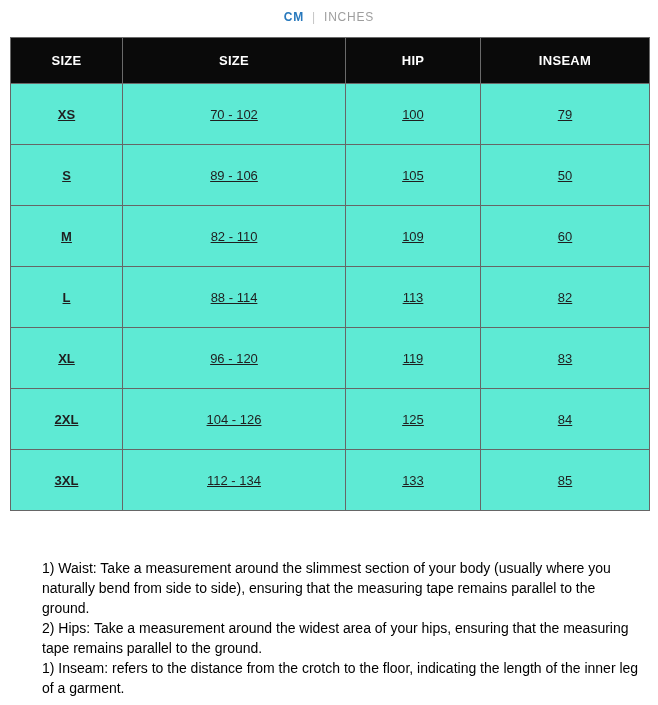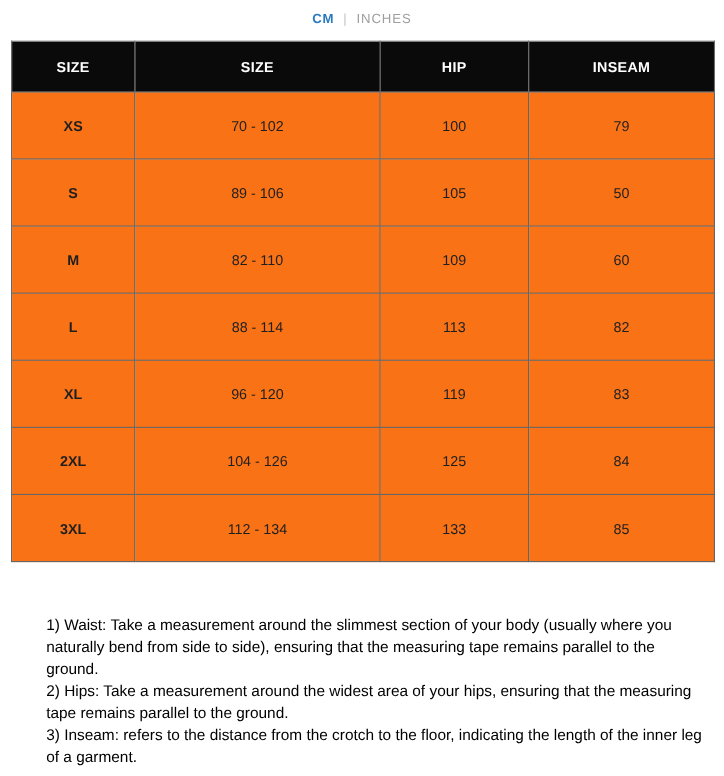--- a/index.html
+++ b/index.html
@@ -68,21 +68,22 @@
     height: 46px;
     font-size: 13px;
     font-weight: bold;
     letter-spacing: 0.3px;
     border-color: #6a6a6a;
   }
   table.size-table tbody td {
     height: 61px;
     font-size: 13px;
     color: var(--cell-text);
-    background: #f97316;
+    background: #5eead4;
+    text-decoration: underline;
   }
   table.size-table tbody td.size-cell {
     font-weight: bold;
   }
   
   .notes {
     margin: 47px 18px 0 42px;
     width: 597px;
     font-size: 14px;
     line-height: 20px;
@@ -157,14 +158,14 @@
       <td>112 - 134</td>
       <td>133</td>
       <td>85</td>
     </tr>
   </tbody>
 </table>
 
 <div class="notes">
   <p><strong>1) Waist:</strong><span> Take a measurement around the slimmest section of your body (usually where you naturally bend from side to side), ensuring that the measuring tape remains parallel to the ground.</span></p>
   <p><strong>2) Hips</strong><span>: Take a measurement around the widest area of your hips, ensuring that the measuring tape remains parallel to the ground.</span></p>
-  <p><strong>3) Inseam:</strong><span> refers to the distance from the crotch to the floor, indicating the length of the inner leg of a garment.</span></p>
+  <p><strong>1) Inseam:</strong><span> refers to the distance from the crotch to the floor, indicating the length of the inner leg of a garment.</span></p>
 </div>
 
 </body></html>

